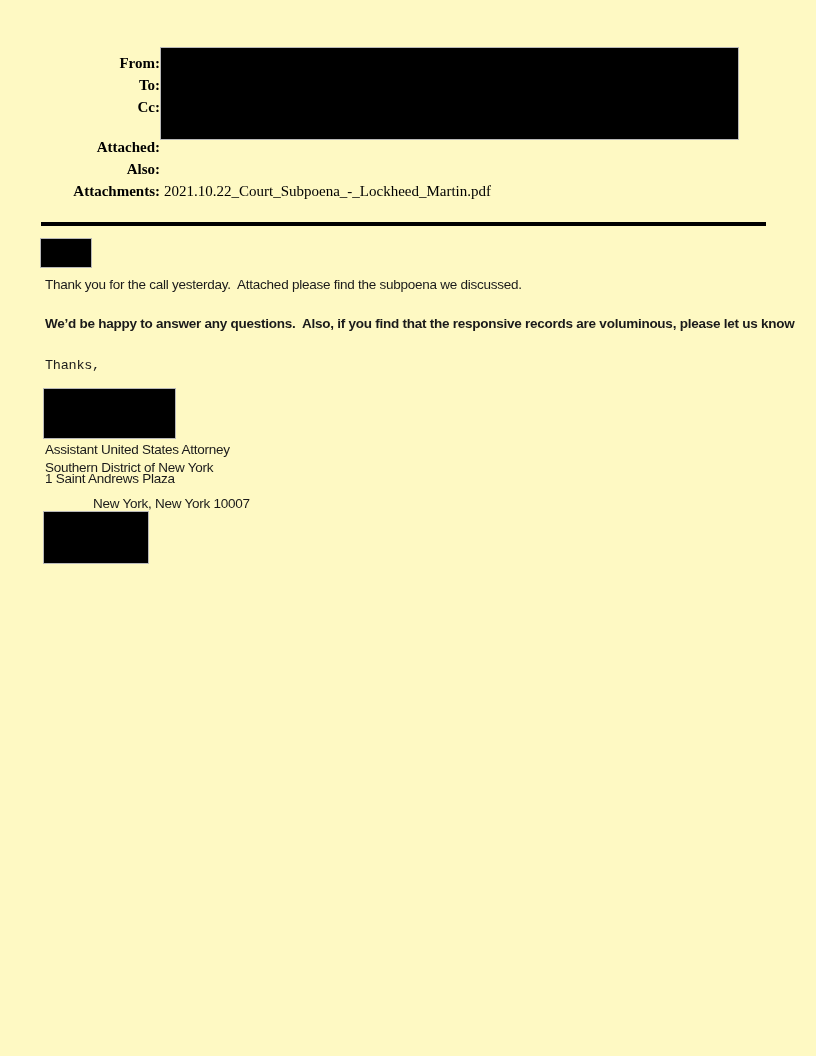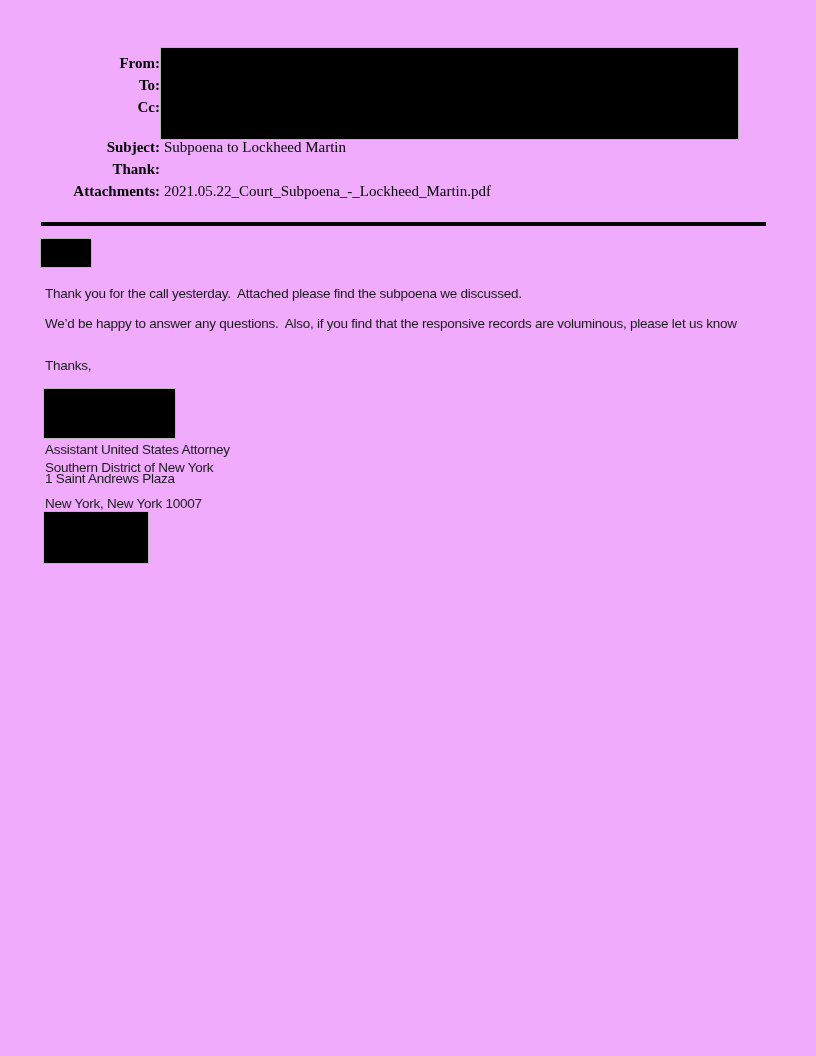--- a/index.html
+++ b/index.html
@@ -1,21 +1,21 @@
 <!DOCTYPE html>
 <html><head>
 <meta charset="utf-8">
 <title>Document</title>
 <style>
   html, body { margin: 0; padding: 0; background: #ffffff; }
   #page {
     position: relative;
     width: 816px;
     height: 1056px;
-    background: #f0abfc;
+    background: #fef9c3;
     overflow: hidden;
   }
 
   
   .header-block {
     position: absolute;
     left: 40px;
     top: 52px;
     width: 730px;
     font-family: "Liberation Serif", serif;
@@ -62,28 +62,28 @@
   .body-line {
     position: absolute;
     left: 45px;
     font-family: "Liberation Sans", sans-serif;
     font-size: 13.5px;
     line-height: 18px;
     letter-spacing: -0.25px;
     color: #1a1a1a;
     white-space: pre;
   }
-  #p1        { top: 285px; }
-  #p2-l1     { top: 315px; }
+  #p1        { top: 276px; }
+  #p2-l1     { top: 315px; font-weight: bold; }
   #p2-l2     { top: 333px; }
-  #closing   { top: 357px; }
+  #closing   { top: 357px; font-family: Liberation Mono, monospace; }
   #sig-l1    { top: 441px; text-align: right; }
   #sig-l2    { top: 459px; text-align: right; }
   #sig-l3    { top: 470px; text-align: right; }
-  #sig-l4    { top: 495px; }
+  #sig-l4    { top: 495px; margin-left: 48px; }
 </style>
 </head>
 <body>
 
 <div id="page">
 
   <div class="header-block">
     <div class="h-row">
       <span class="h-label">From:</span>
       <span class="h-value"></span>
@@ -91,29 +91,28 @@
     <div class="h-row">
       <span class="h-label">To:</span>
       <span class="h-value"></span>
     </div>
     <div class="h-row">
       <span class="h-label">Cc:</span>
       <span class="h-value"></span>
     </div>
     <div class="h-spacer"></div>
     <div class="h-row">
-      <span class="h-label">Subject:</span>
-      <span class="h-value">Subpoena to Lockheed Martin</span>
+      <span class="h-label">Attached:</span>
     </div>
     <div class="h-row">
-      <span class="h-label">Thank:</span>
+      <span class="h-label">Also:</span>
     </div>
     <div class="h-row">
       <span class="h-label">Attachments:</span>
-      <span class="h-value">2021.05.22_Court_Subpoena_-_Lockheed_Martin.pdf</span>
+      <span class="h-value">2021.10.22_Court_Subpoena_-_Lockheed_Martin.pdf</span>
     </div>
   </div>
 
   <div class="redaction" id="redact-recipients"></div>
 
   <div class="divider"></div>
 
   <div class="redaction" id="redact-greeting"></div>
 
   <div class="body-line" id="p1">Thank you for the call yesterday.  Attached please find the subpoena we discussed.</div>

